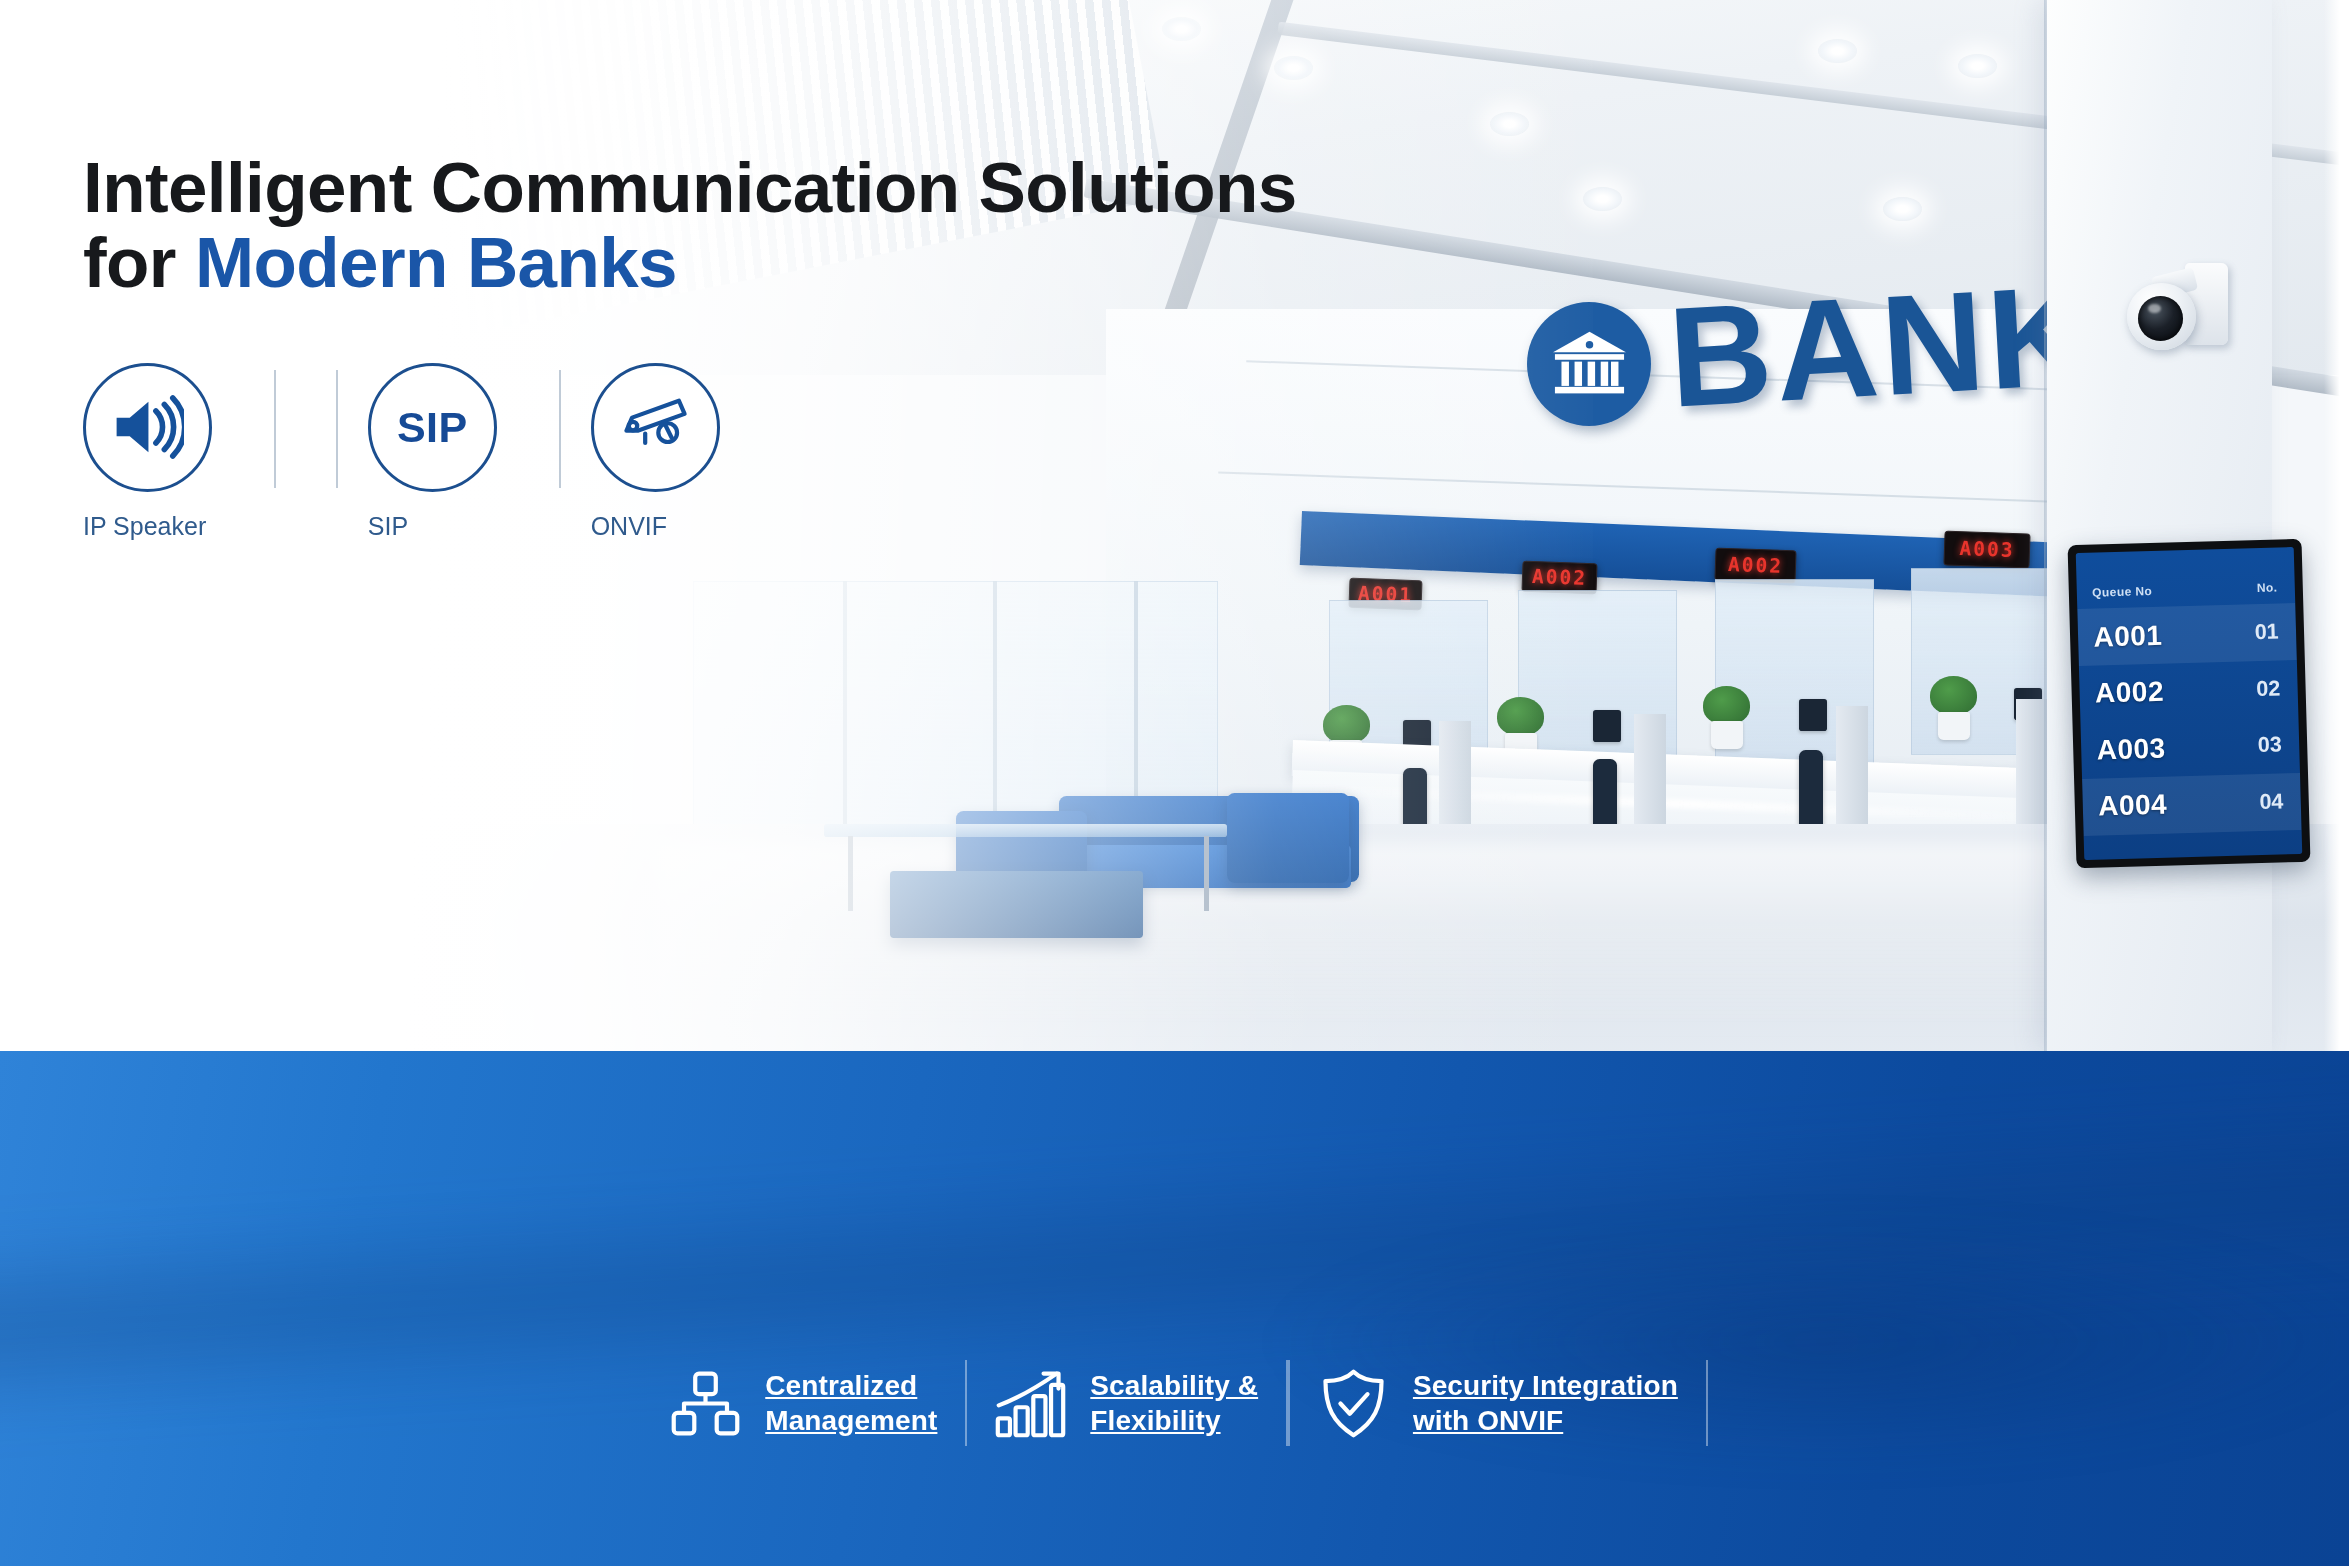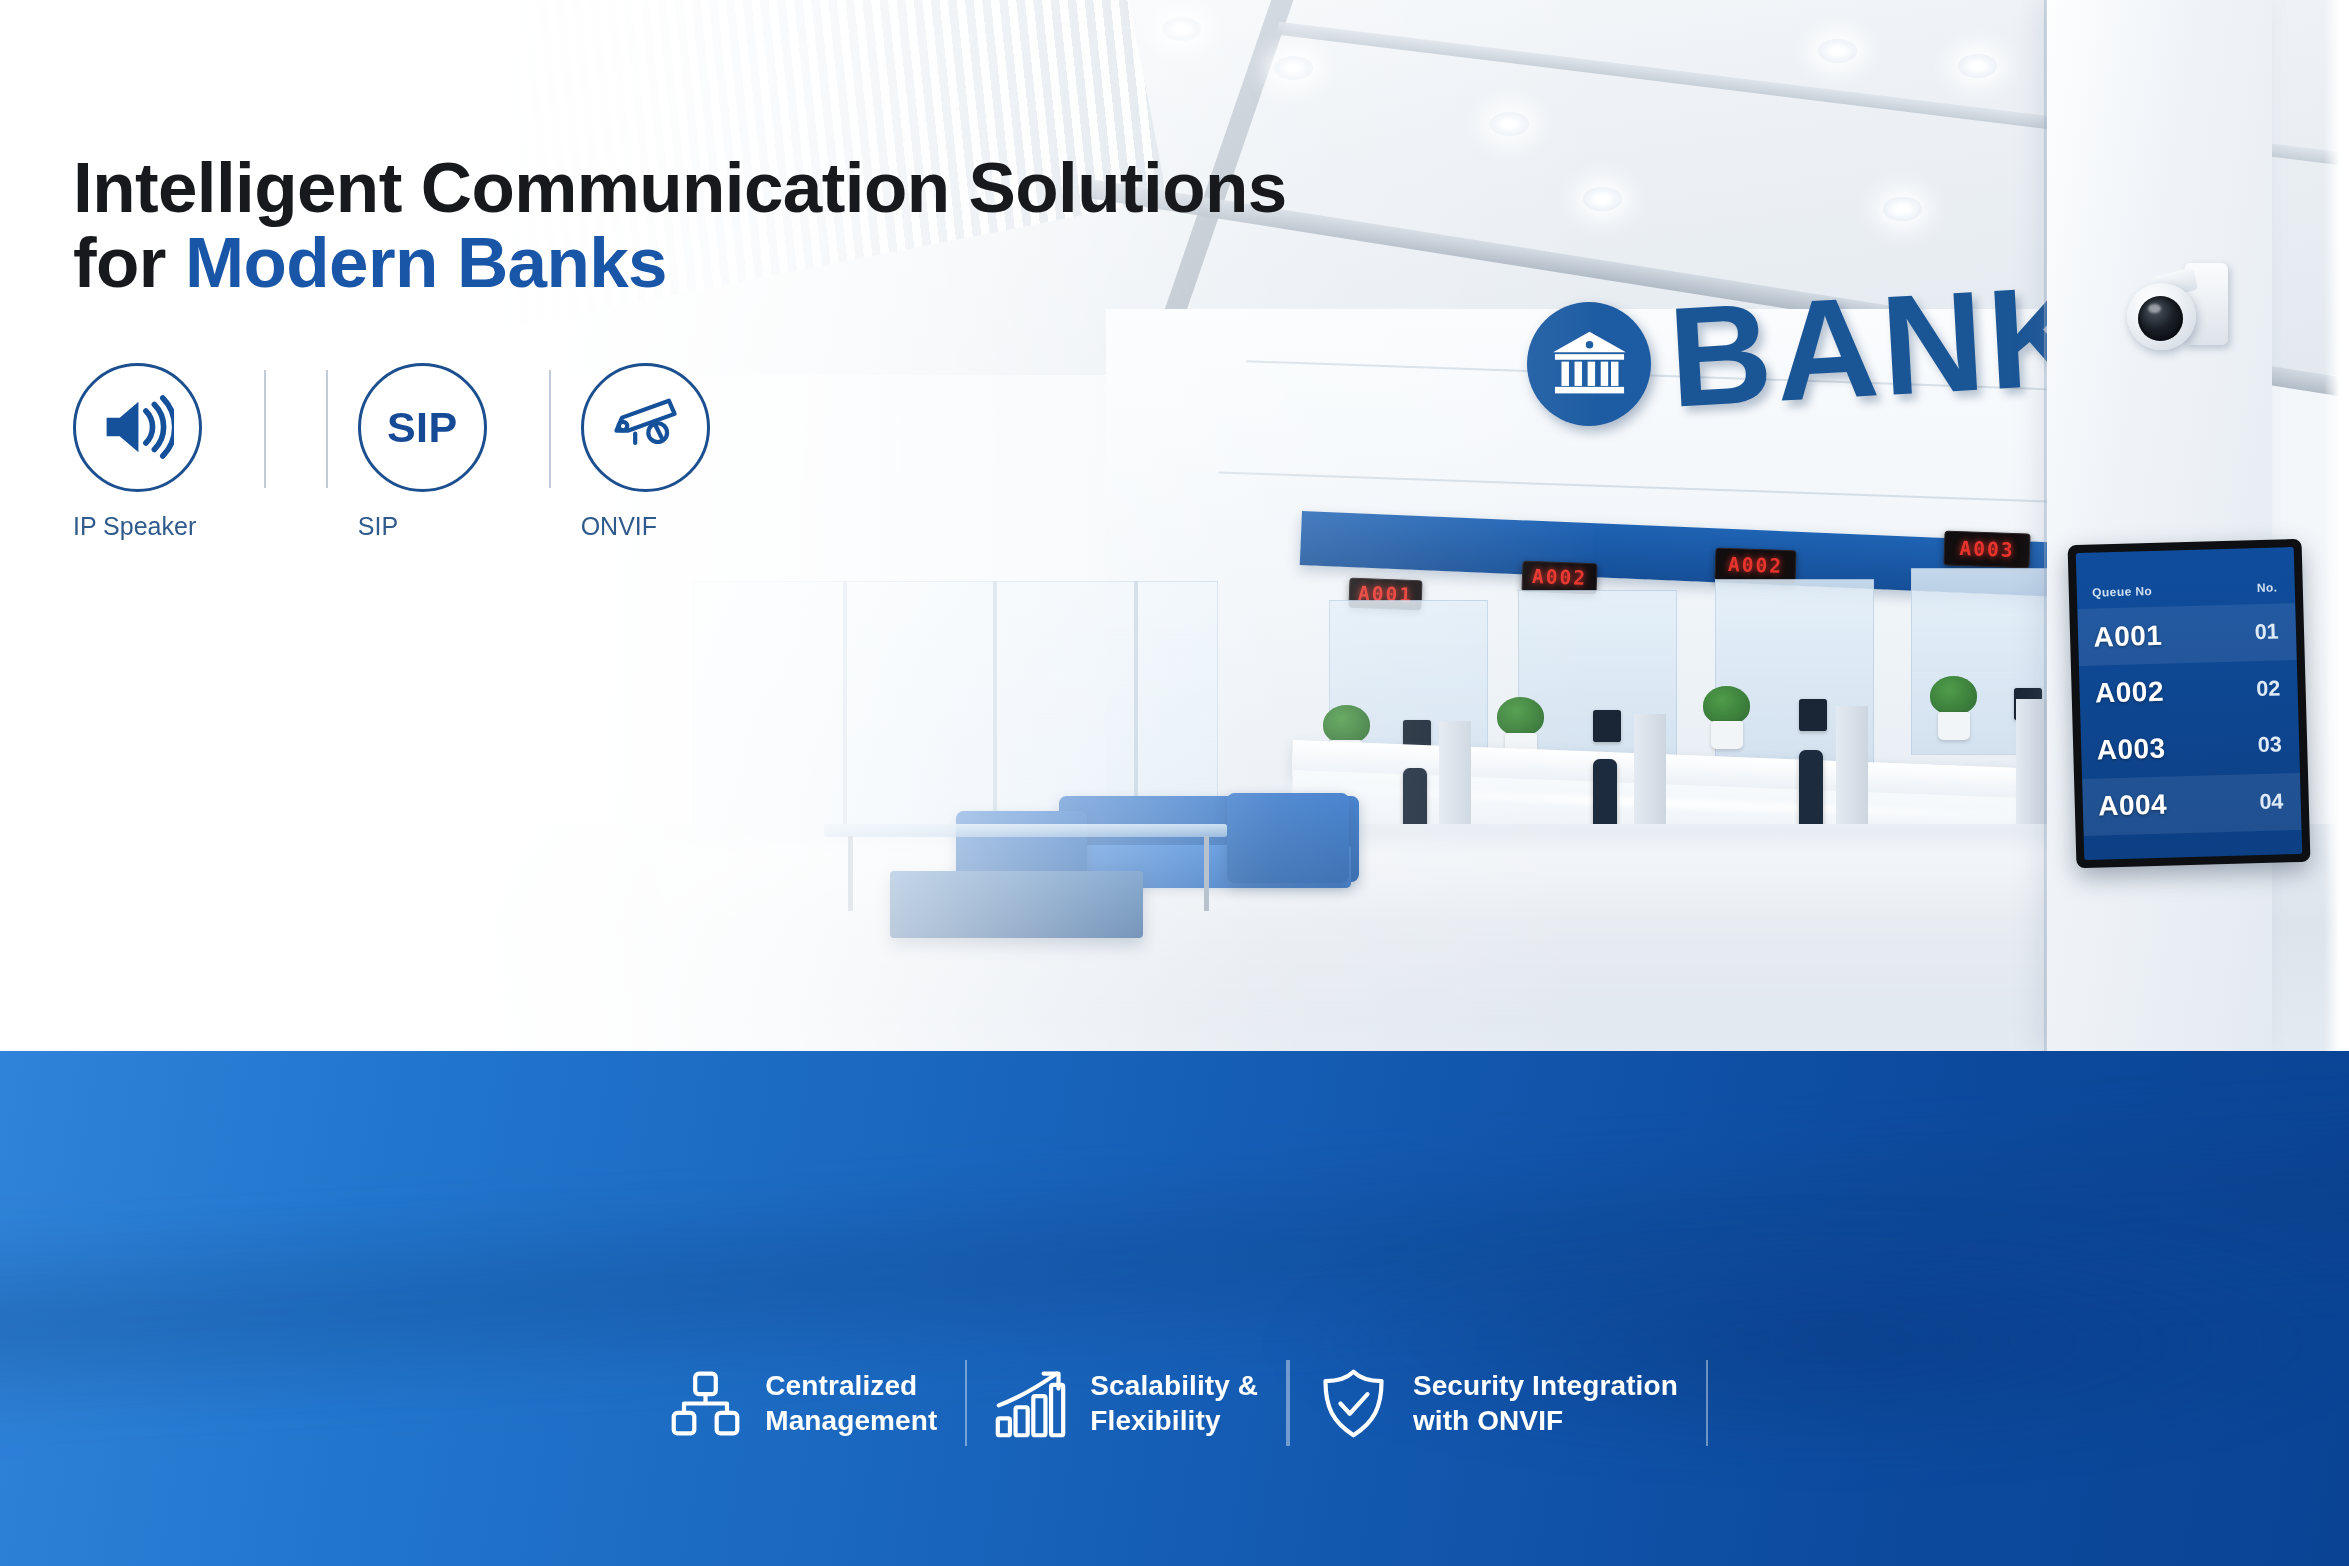--- a/index.html
+++ b/index.html
@@ -263,21 +263,21 @@
       rgba(255,255,255,1) 27%,
       rgba(255,255,255,.97) 38%,
       rgba(255,255,255,.82) 50%,
       rgba(255,255,255,.52) 64%,
       rgba(255,255,255,.18) 80%,
       rgba(255,255,255,0) 100%);
     pointer-events:none;
   }
 
   
-  .content { position:absolute; left:73px; top:150px; width:1405px; z-index:6; }
+  .content { position:absolute; left:83px; top:150px; width:1405px; z-index:6; }
   .headline {
     font-size:71px; font-weight:700; line-height:1.06;
     color:#17191c; letter-spacing:-0.6px;
   }
   .headline .accent { color:#1a56a8; }
   .subhead {
     margin-top:34px;
     font-size:36px; line-height:1.32; color:#3e434a; font-weight:400;
     max-width:1059px;
   }
@@ -327,21 +327,21 @@
     position:absolute; left:0; top:309px; width:2350px;
     display:flex; align-items:center; justify-content:center;
   }
   .feature {
     display:flex; align-items:center; gap:24px;
     padding:0 28px;
   }
   .feature-icon { width:71px; height:71px; flex:0 0 auto; }
   .feature-text {
     color:#ffffff; font-size:28px; font-weight:700; line-height:1.25;
-    letter-spacing:0.1px; white-space:pre-line;
+    letter-spacing:0.1px; white-space:pre-line;text-decoration:underline;
   }
   .feature-sep {
     width:1.9px; height:86px; background:rgba(255,255,255,.40);
     flex:0 0 auto;
   }
 
   
   .edge-sliver {
     position:absolute; right:0; top:0; width:26px; height:1051px;
     background:linear-gradient(90deg,rgba(255,255,255,0),#ffffff 60%);

